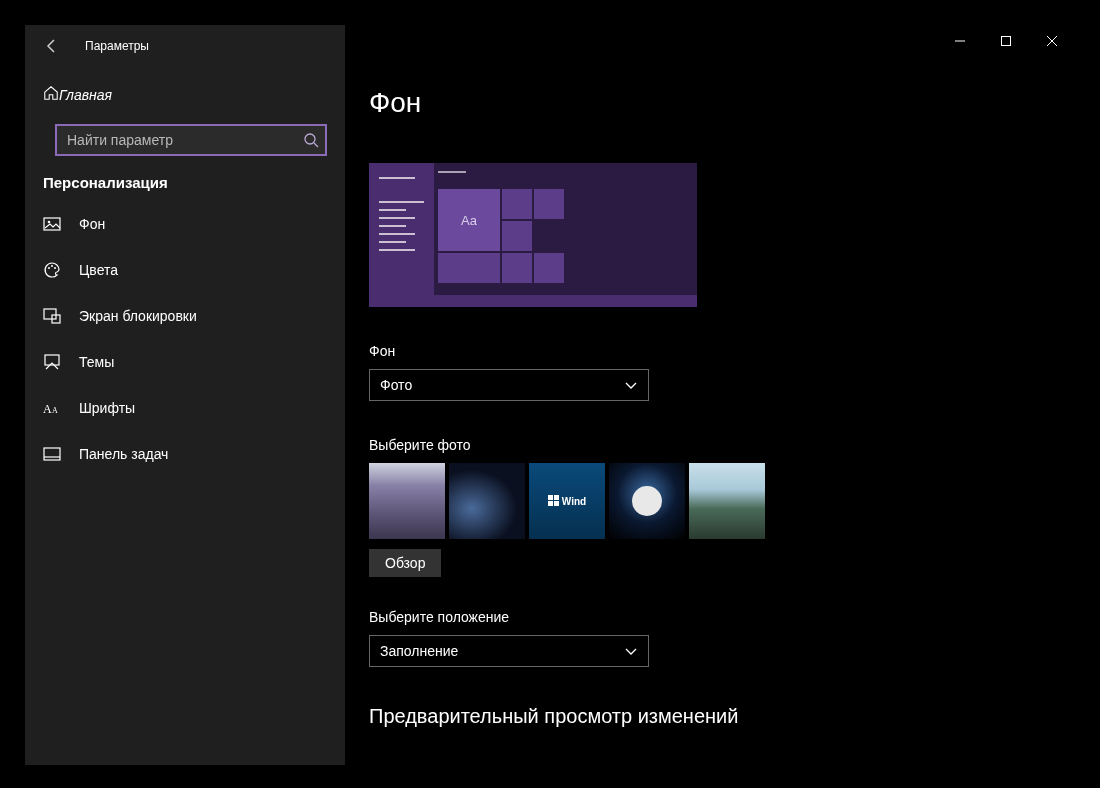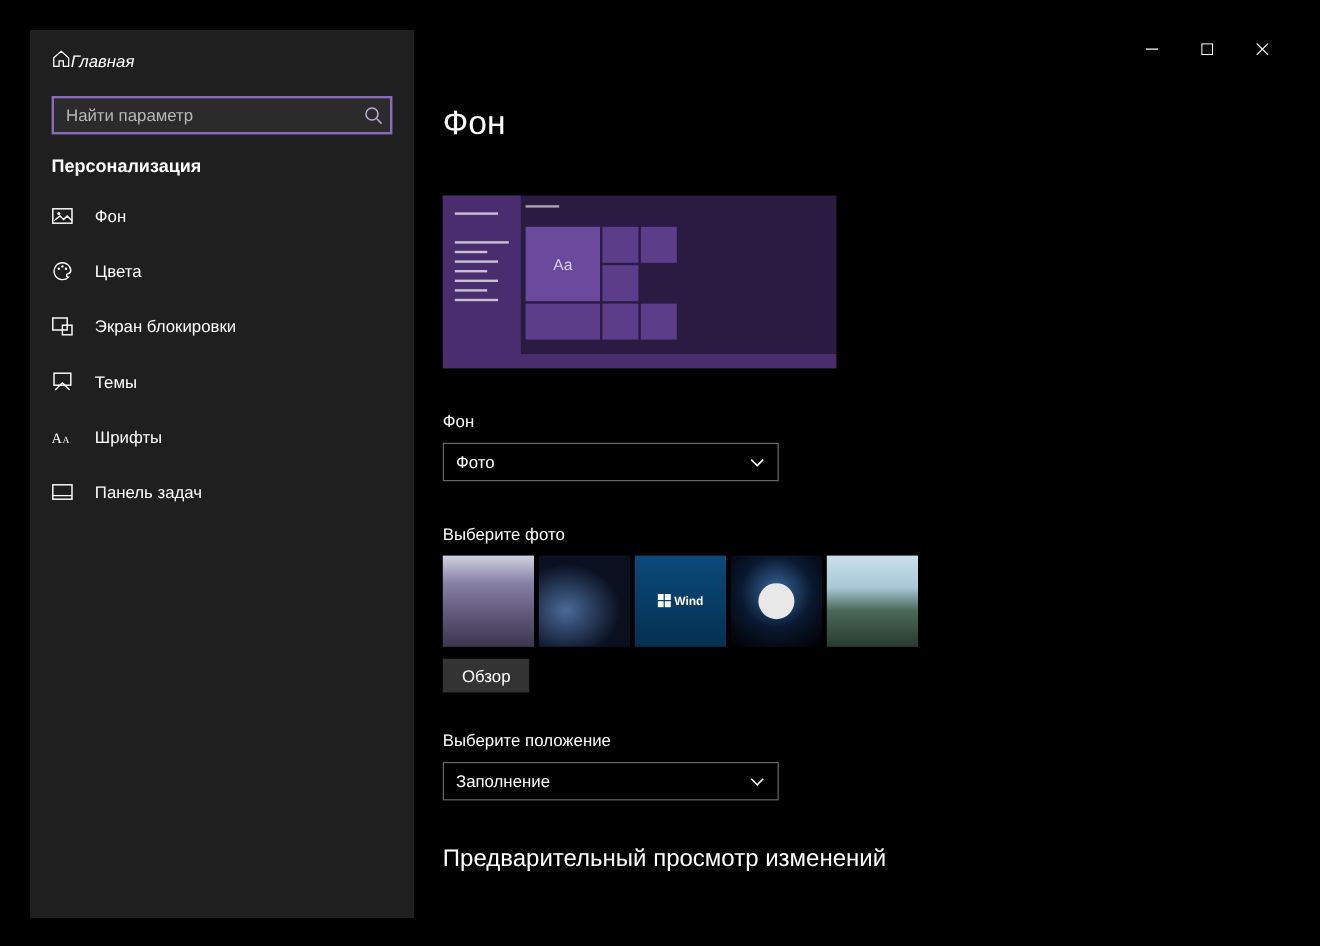--- a/index.html
+++ b/index.html
@@ -38,21 +38,21 @@
 .sidebar-body { padding: 6px 0 0 0; }
 .home-row {
   display: flex;
   align-items: center;
   padding: 10px 18px;
   gap: 0;
   font-size: 14px;
   font-style: italic;
 }
 .search-wrap {
-  margin: 10px 18px 18px 18px;
+  margin: 10px 18px 18px 30px;
   position: relative;
 }
 .search-input {
   width: 100%;
   height: 32px;
   background: #2b2b2b;
   border: 2px solid #8a6bb8;
   color: #fff;
   padding: 0 34px 0 10px;
   font-size: 14px;
@@ -173,20 +173,28 @@
   font-weight: 400;
   margin-top: 38px;
 }
 </style>
 </head>
 <body>
 
 <div class="frame">
 
   <div class="sidebar">
+    <div class="sidebar-header">
+      <div class="back-btn">
+        <svg viewBox="0 0 16 16" width="16" height="16">
+            <path d="M10 2 L4 8 L10 14" stroke="#ccc" stroke-width="1.5" fill="none"></path>
+          </svg>
+      </div>
+      <div class="app-title">Параметры</div>
+    </div>
 
     <div class="sidebar-body">
       <div class="home-row">
         <span class="icon">
           <svg viewBox="0 0 18 18" width="16" height="16">
               <path d="M2 8 L9 2 L16 8 V16 H11 V11 H7 V16 H2 Z" stroke="#fff" stroke-width="1.2" fill="none"></path>
             </svg>
         </span>
         <span>Главная</span>
       </div>

